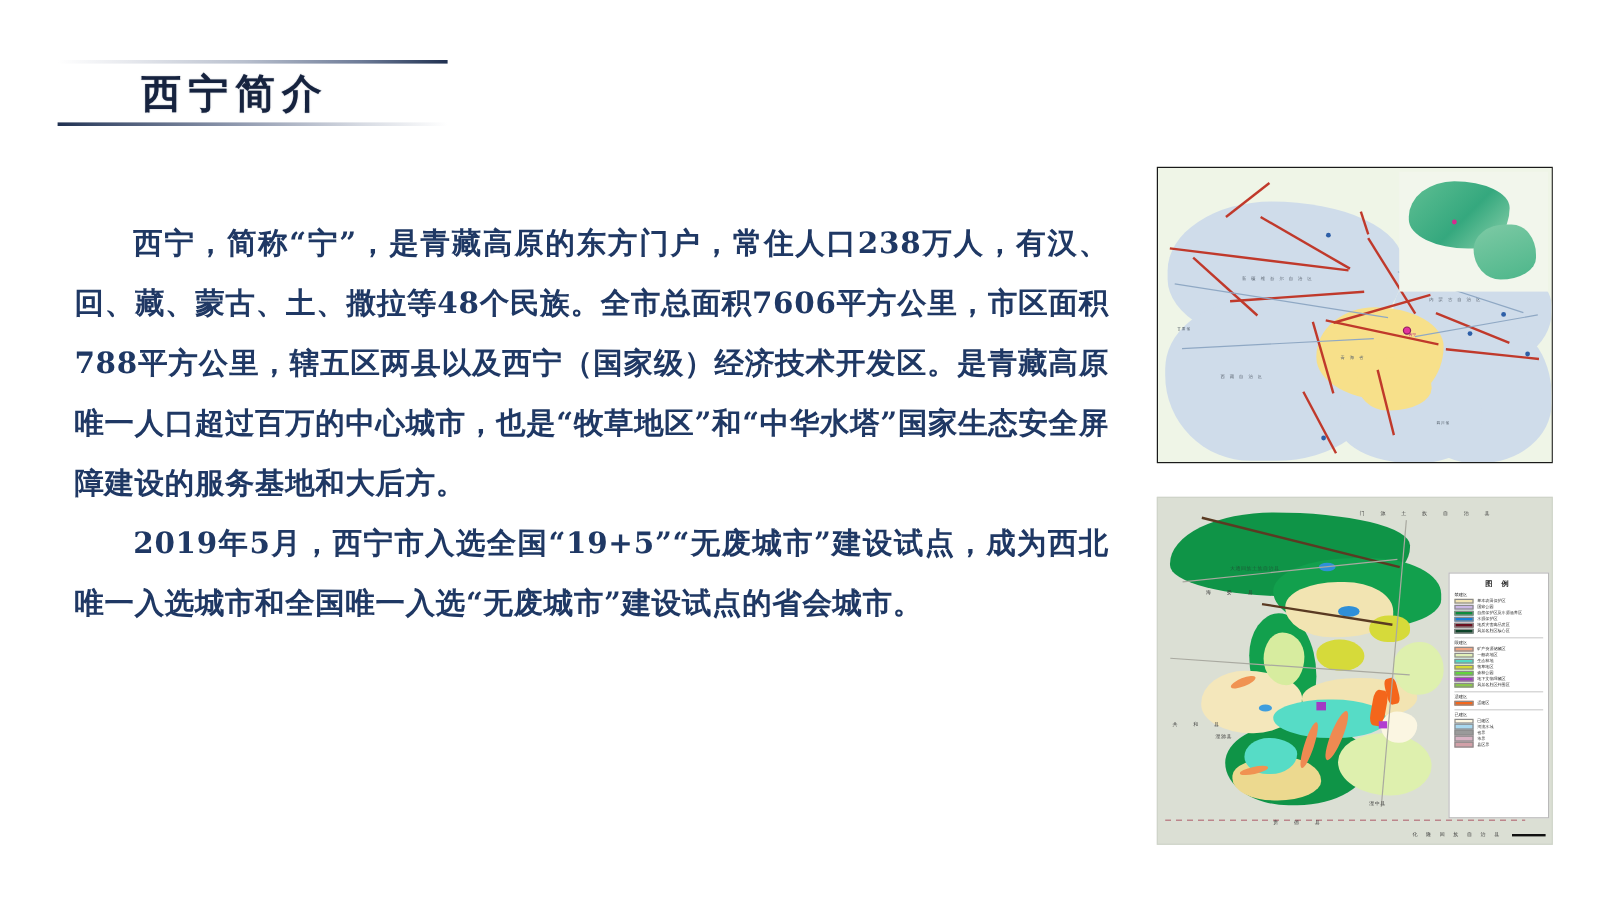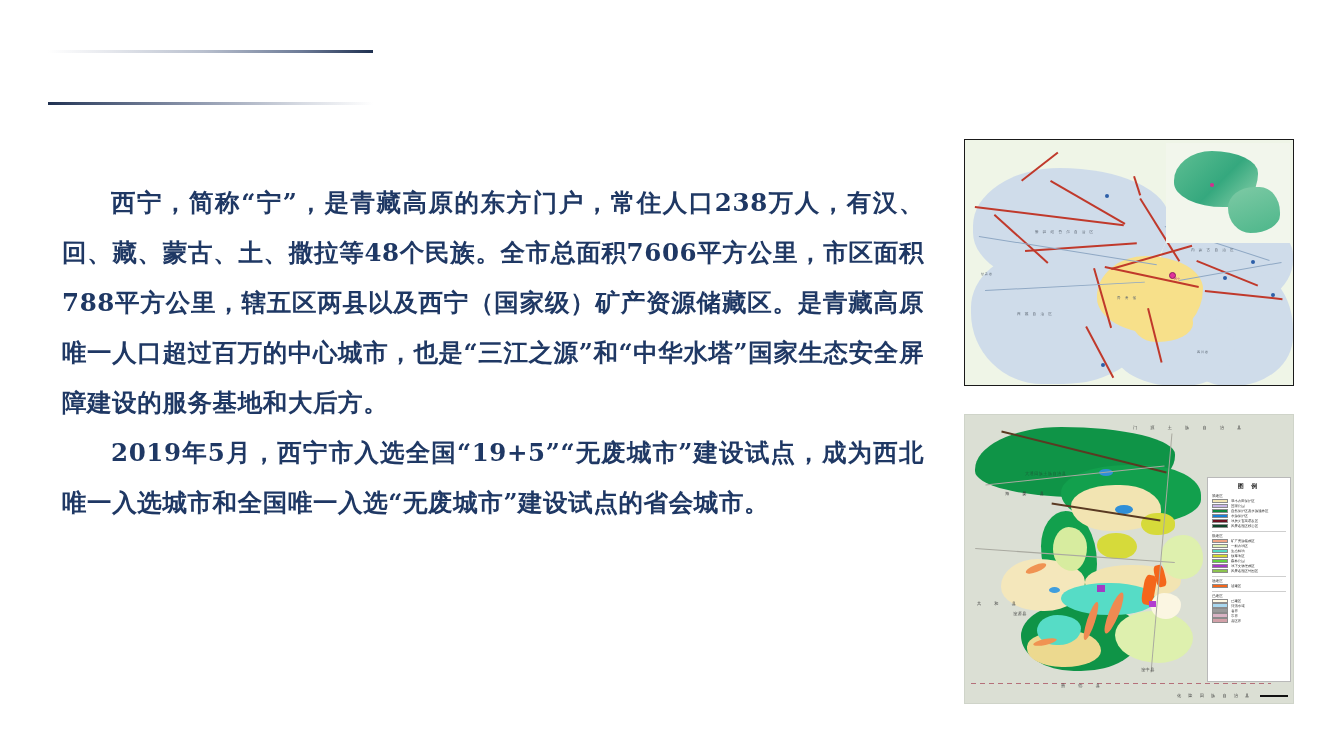--- a/index.html
+++ b/index.html
@@ -74,25 +74,26 @@
   .lg-div{height:.5px;background:#cfcfcf;margin:3px 0 2px;}
   .scalebar{position:absolute;right:5px;bottom:6px;width:28px;height:2px;background:#111;}
 </style>
 </head>
 <body>
 
 <div id="slide">
 
   <div class="title-block">
     <div class="rule rule-top"></div>
+    <div class="slide-title">西宁简介</div>
     <div class="rule rule-bot"></div>
   </div>
 
   <div class="body-copy">
-    <p class="para">西宁，简称“宁”，是青藏高原的东方门户，常住人口238万人，有汉、回、藏、蒙古、土、撒拉等48个民族。全市总面积7606平方公里，市区面积788平方公里，辖五区两县以及西宁（国家级）矿产资源储藏区。是青藏高原唯一人口超过百万的中心城市，也是“三江之源”和“中华水塔”国家生态安全屏障建设的服务基地和大后方。</p>
+    <p class="para">西宁，简称“宁”，是青藏高原的东方门户，常住人口238万人，有汉、回、藏、蒙古、土、撒拉等48个民族。全市总面积7606平方公里，市区面积788平方公里，辖五区两县以及西宁（国家级）经济技术开发区。是青藏高原唯一人口超过百万的中心城市，也是“牧草地区”和“中华水塔”国家生态安全屏障建设的服务基地和大后方。</p>
     <p class="para">2019年5月，西宁市入选全国“19+5”“无废城市”建设试点，成为西北唯一入选城市和全国唯一入选“无废城市”建设试点的省会城市。</p>
   </div>
 
   <div class="map-card" id="map-top">
     <div class="m1-bg"></div>
 
     <div class="m1-blue" style="left:8px;top:28px;width:196px;height:120px;border-radius:46% 58% 40% 52%/50% 44% 56% 48%;"></div>
     <div class="m1-blue" style="left:6px;top:112px;width:178px;height:132px;border-radius:38% 52% 48% 40%/42% 50% 46% 54%;"></div>
     <div class="m1-blue" style="left:196px;top:78px;width:132px;height:92px;border-radius:40% 46% 52% 44%/46% 40% 54% 50%;"></div>
     <div class="m1-blue" style="left:208px;top:128px;width:120px;height:118px;border-radius:44% 40% 50% 46%/44% 52% 42% 50%;"></div>

